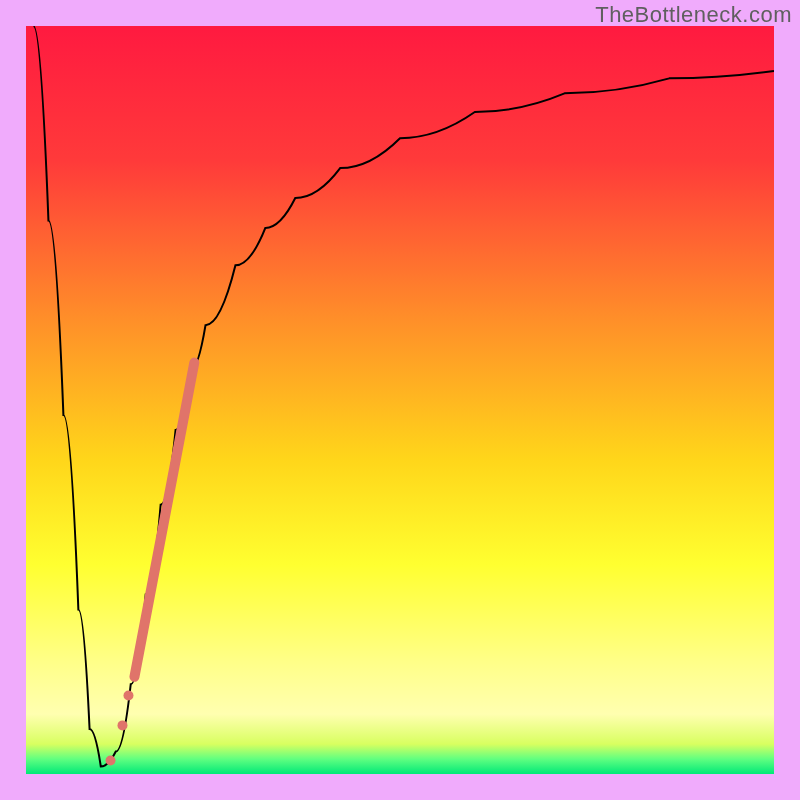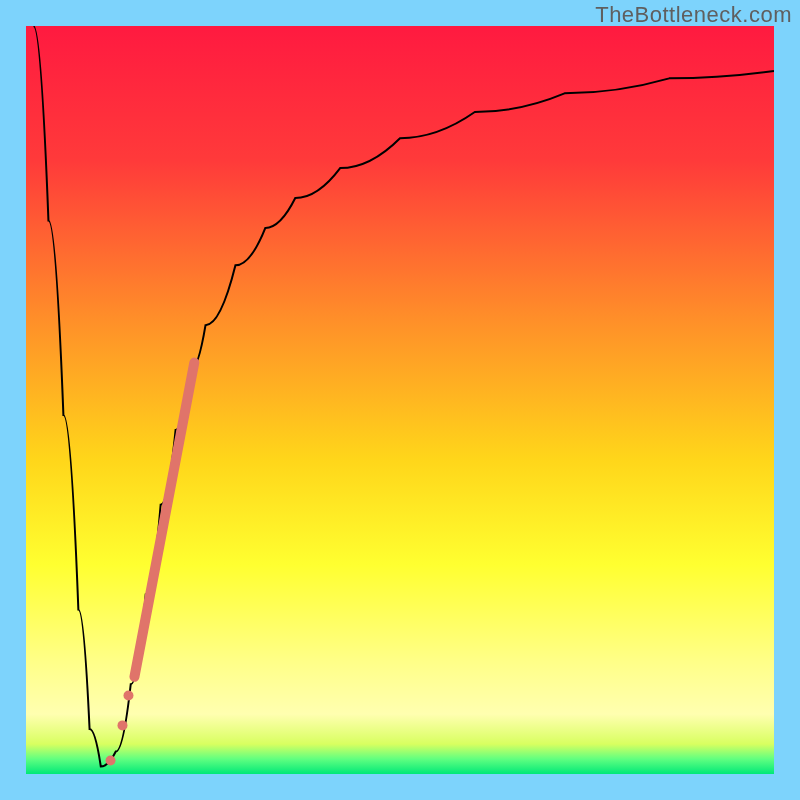--- a/index.html
+++ b/index.html
@@ -7,21 +7,21 @@
     padding: 0;
     width: 800px;
     height: 800px;
     overflow: hidden;
     background: #000;
     font-family: Arial, Helvetica, sans-serif;
   }
   .outer {
     width: 800px;
     height: 800px;
-    background: #7dd3fc;
+    background: #f0abfc;
     position: relative;
   }
   .plot {
     position: absolute;
     left: 26px;
     top: 26px;
     width: 748px;
     height: 748px;
     
   }

